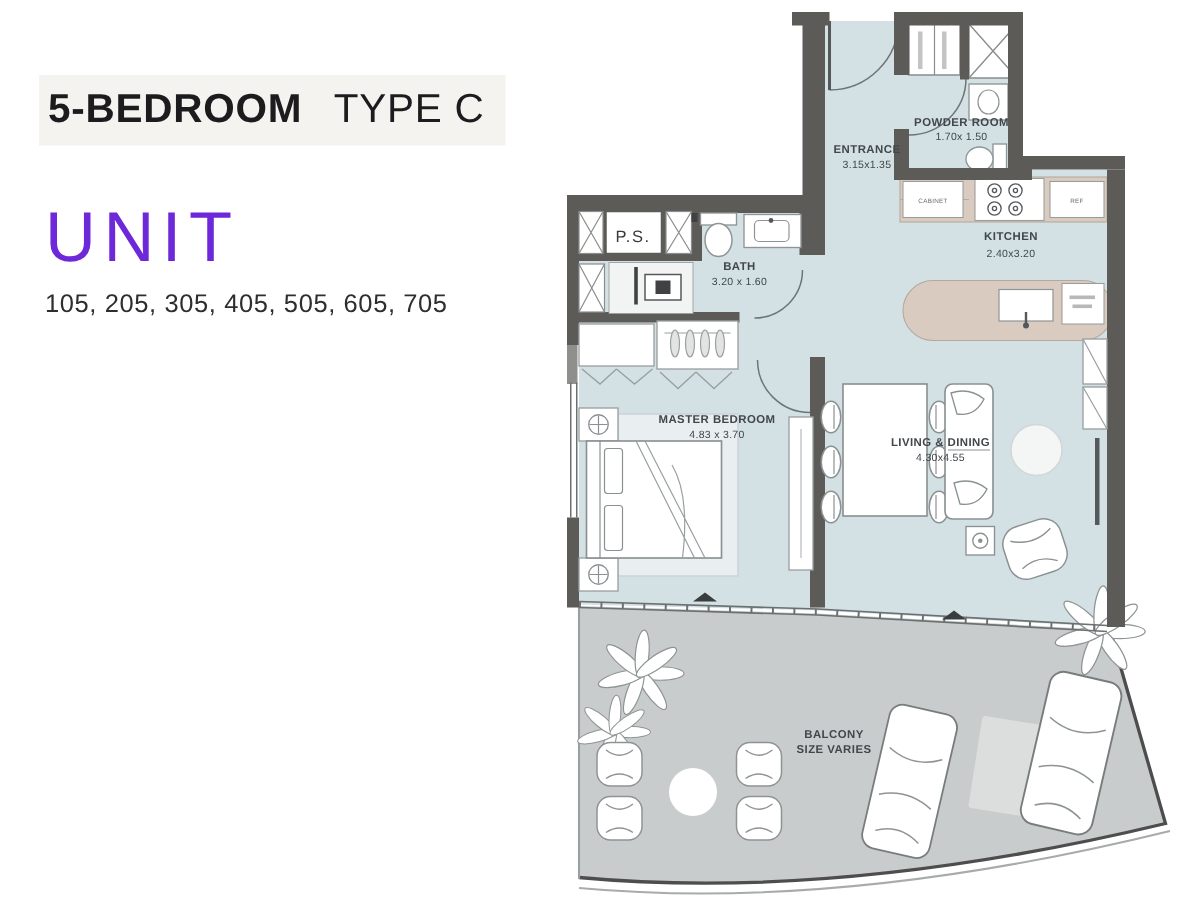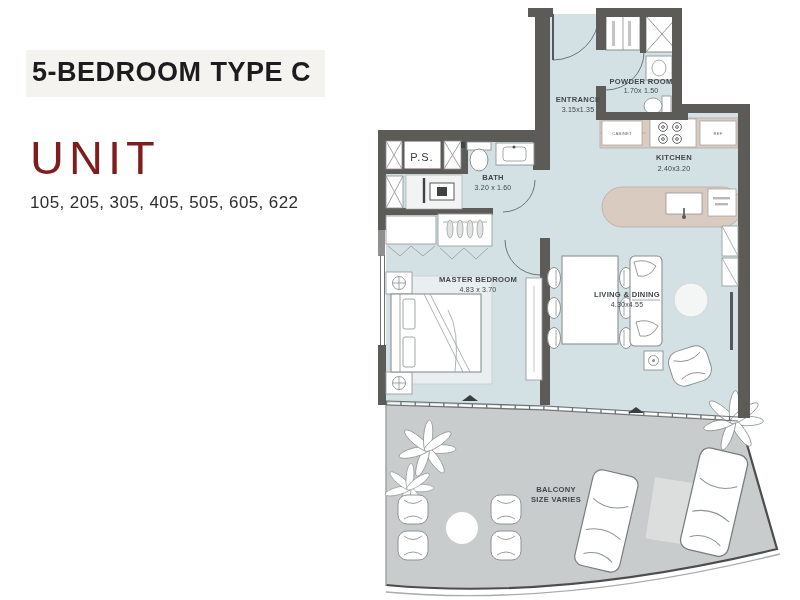--- a/index.html
+++ b/index.html
@@ -7,24 +7,24 @@
     width:800px;height:600px;overflow:hidden;background:#ffffff;
     font-family:"Liberation Sans", sans-serif;position:relative;
   }
   .stage{position:absolute;left:0;top:0;width:800px;height:600px;}
   .title-box{
     position:absolute;left:26px;top:50px;background:#f5f3f0;
     padding:7px 14px 9px 6px;font-size:27px;color:#1c1c1e;letter-spacing:.5px;
     white-space:nowrap;
   }
   .title-main{font-weight:700;}
-  .title-sub{font-weight:700;margin-left:9px;}
+  .title-sub{font-weight:400;margin-left:21px;}
   .unit-heading{
     position:absolute;left:30px;top:130px;font-size:47px;font-weight:400;
-    letter-spacing:5px;color:#7f1d1d;
+    letter-spacing:5px;color:#6d28d9;
   }
   .unit-numbers{
     position:absolute;left:30px;top:193px;font-size:17px;color:#2e2e2e;
     letter-spacing:.4px;
   }
   svg text{font-family:"Liberation Sans", sans-serif;fill:#42474b;}
   .room-name{font-size:7.6px;letter-spacing:.3px;font-weight:700;}
   .room-dim{font-size:7px;letter-spacing:.2px;}
   .ps-label{font-size:11px;letter-spacing:1px;fill:#3a3a3a;}
   .micro-label{font-size:4.2px;letter-spacing:.2px;fill:#6b6b6b;}
@@ -32,21 +32,21 @@
 </head>
 <body>
 
 <div class="stage">
 
   <div class="title-box">
     <span class="title-main">5-BEDROOM</span><span class="title-sub">TYPE C</span>
   </div>
 
   <div class="unit-heading">UNIT</div>
-  <div class="unit-numbers">105, 205, 305, 405, 505, 605, 622</div>
+  <div class="unit-numbers">105, 205, 305, 405, 505, 605, 705</div>
 
   <svg width="800" height="600" viewBox="0 0 800 600" style="position:absolute;left:0;top:0;">
 
     <defs>
       <g id="palm">
         <ellipse rx="16" ry="4.5" transform="rotate(0) translate(13,0)" fill="#ffffff" stroke="#8e9494" stroke-width=".8"></ellipse>
         <ellipse rx="16" ry="4.5" transform="rotate(55) translate(13,0)" fill="#ffffff" stroke="#8e9494" stroke-width=".8"></ellipse>
         <ellipse rx="16" ry="4.5" transform="rotate(110) translate(13,0)" fill="#ffffff" stroke="#8e9494" stroke-width=".8"></ellipse>
         <ellipse rx="16" ry="4.5" transform="rotate(165) translate(13,0)" fill="#ffffff" stroke="#8e9494" stroke-width=".8"></ellipse>
         <ellipse rx="16" ry="4.5" transform="rotate(220) translate(13,0)" fill="#ffffff" stroke="#8e9494" stroke-width=".8"></ellipse>

